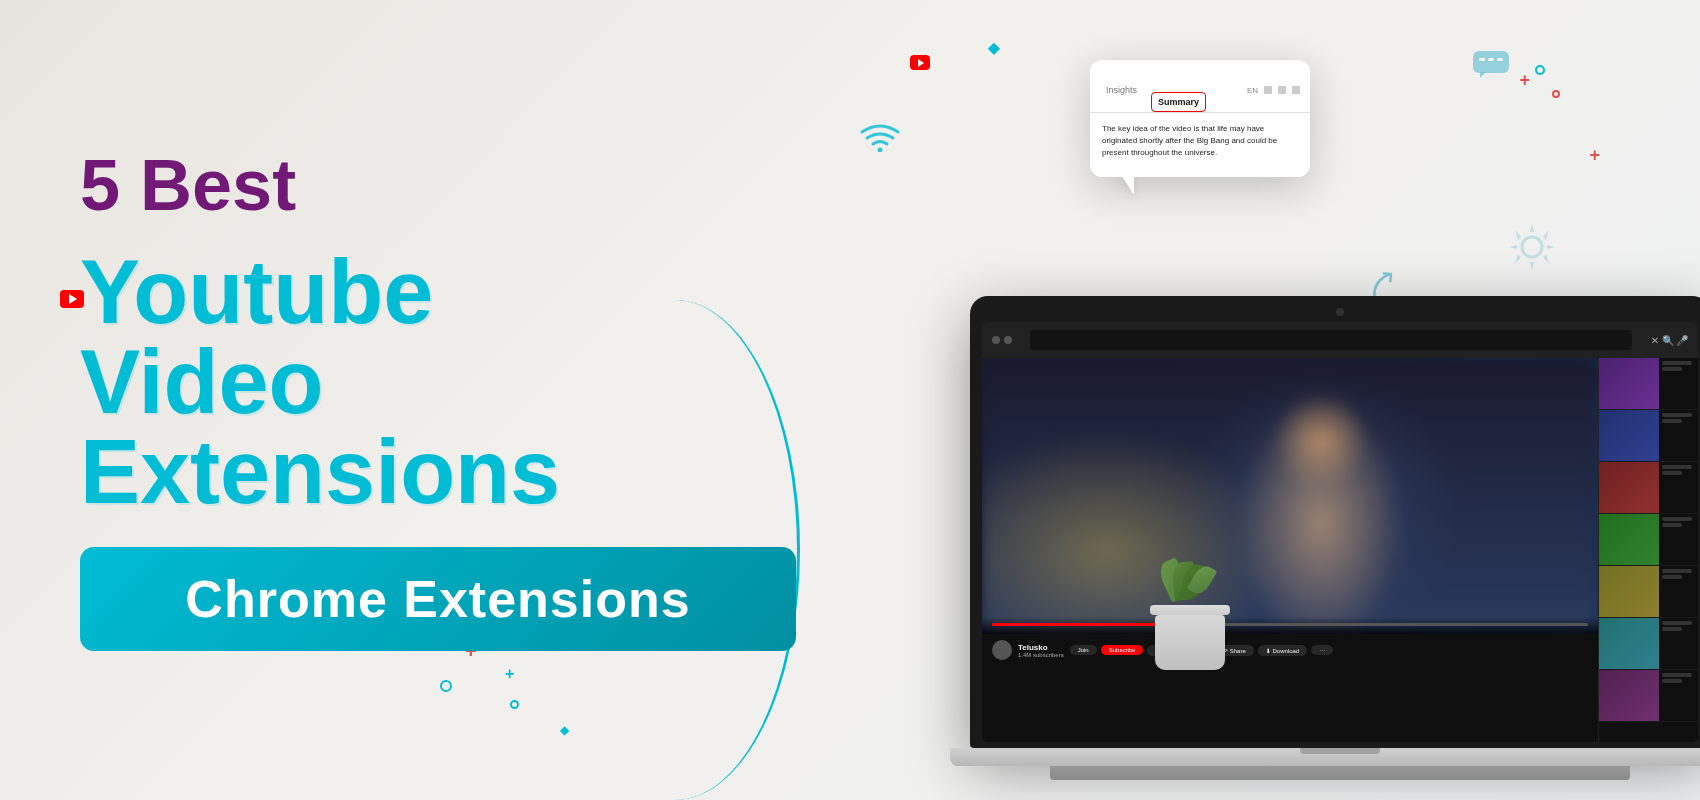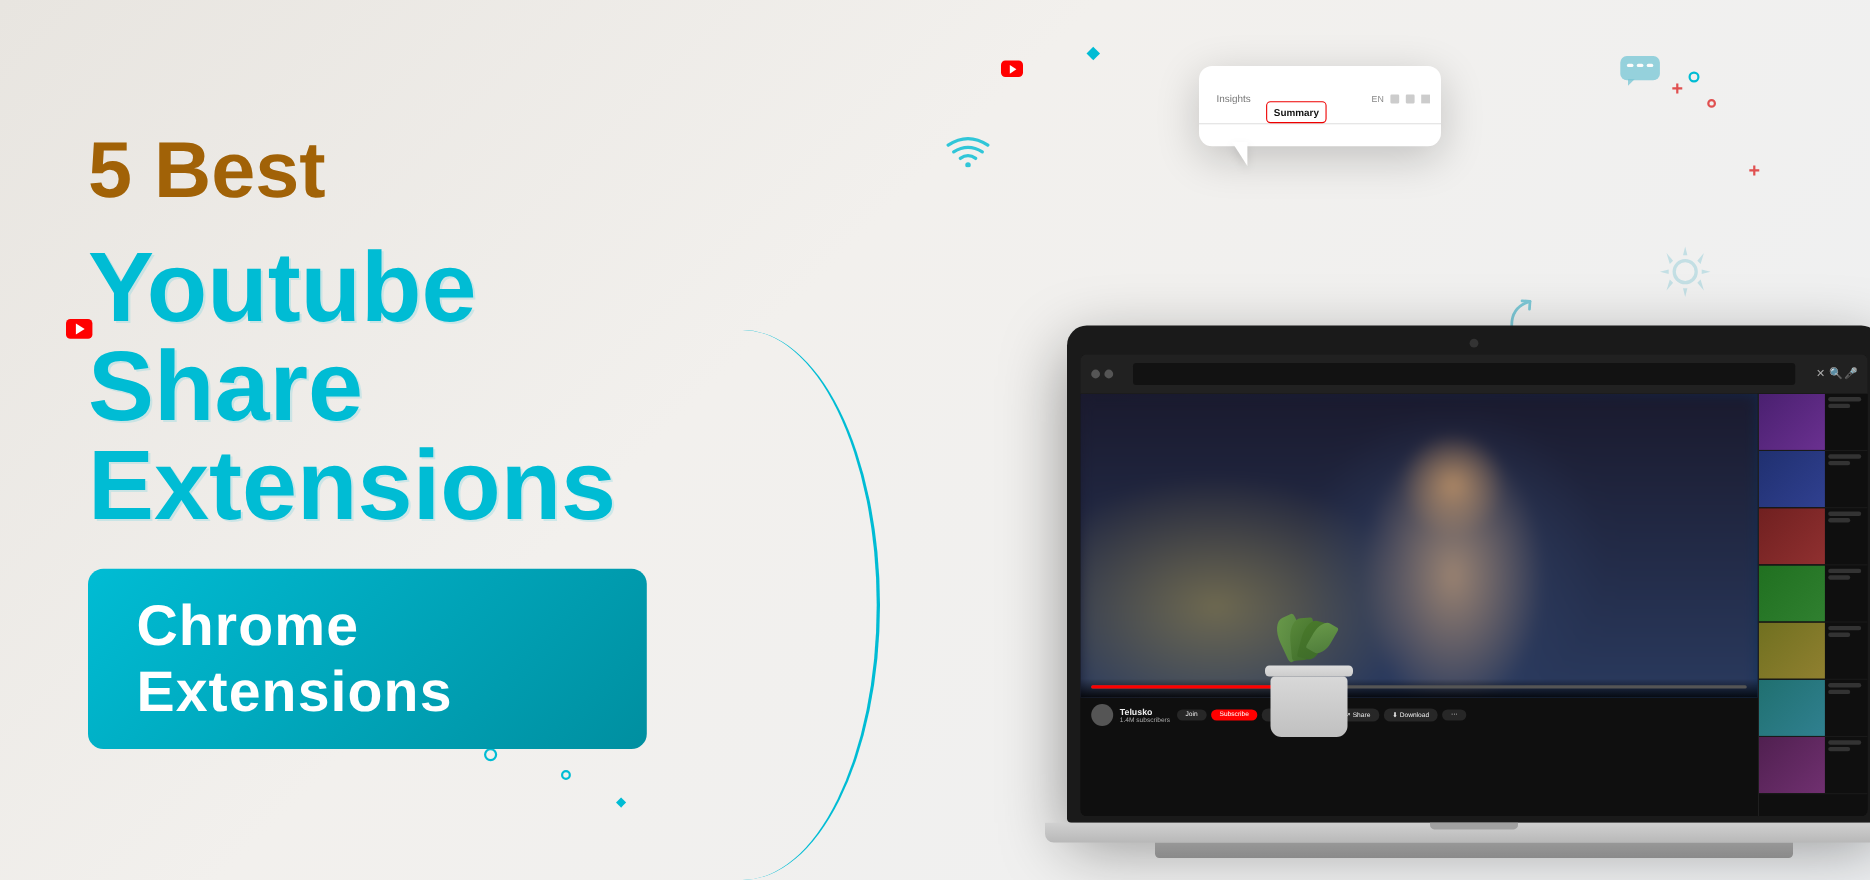--- a/index.html
+++ b/index.html
@@ -34,21 +34,21 @@
       height: 800px;
       display: flex;
       flex-direction: column;
       justify-content: center;
       padding: 60px 60px 60px 80px;
     }
 
     .five-best {
       font-size: 72px;
       font-weight: 900;
-      color: #a16207;
+      color: #701a75;
       line-height: 1;
       margin-bottom: 26px;
     }
 
     .youtube-video {
       font-size: 90px;
       font-weight: 900;
       color: #00bcd4;
       line-height: 1;
       margin-bottom: 0;
@@ -65,21 +65,21 @@
     }
 
     .chrome-badge {
       background: #00a0b0;
       background: linear-gradient(135deg, #00bcd4 0%, #008fa0 100%);
       border-radius: 14px;
       display: inline-flex;
       align-items: center;
       justify-content: center;
       padding: 22px 44px;
-      width: 508px;
+      width: 716px;
     }
 
     .chrome-badge-text {
       font-size: 52px;
       font-weight: 900;
       color: #fff;
       letter-spacing: 1px;
     }
 
     
@@ -681,41 +681,42 @@
 
 <div class="deco deco-arrow">
   <svg width="32" height="24" viewBox="0 0 32 24" fill="none">
     <path d="M2 20 Q10 4 28 8" stroke="#4db8cc" stroke-width="2.5" fill="none" stroke-linecap="round"></path>
     <path d="M22 4 L28 8 L24 14" stroke="#4db8cc" stroke-width="2.5" fill="none" stroke-linecap="round" stroke-linejoin="round"></path>
   </svg>
 </div>
 
 <div class="left-panel">
   <div class="five-best">5 Best</div>
-  <div class="youtube-video">Youtube Share</div>
+  <div class="youtube-video">Youtube Video</div>
   <div class="summarizer">Extensions</div>
   <div class="chrome-badge">
     <span class="chrome-badge-text">Chrome Extensions</span>
   </div>
 </div>
 
 <div class="right-panel">
 
   <div class="speech-bubble" style="top: 60px; right: 390px;">
     <div class="bubble-tabs">
       <div class="bubble-tab">Insights</div>
       <div class="bubble-tab active">Summary</div>
       <div class="bubble-tab-icons">
         <span style="font-size:8px; color:#888;">EN</span>
         <div class="bubble-icon-sm"></div>
         <div class="bubble-icon-sm"></div>
         <div class="bubble-icon-sm" style="border-radius:0;"></div>
       </div>
     </div>
     <div class="bubble-content">
+      <div class="bubble-summary-text">The key idea of the video is that life may have originated shortly after the Big Bang and could be present throughout the universe.</div>
     </div>
     <div class="speech-tail"></div>
   </div>
 
   <div class="plant-wrapper">
     <div class="plant-leaves">
       <div class="leaf leaf-1"></div>
       <div class="leaf leaf-2"></div>
       <div class="leaf leaf-3"></div>
       <div class="leaf leaf-4"></div>

